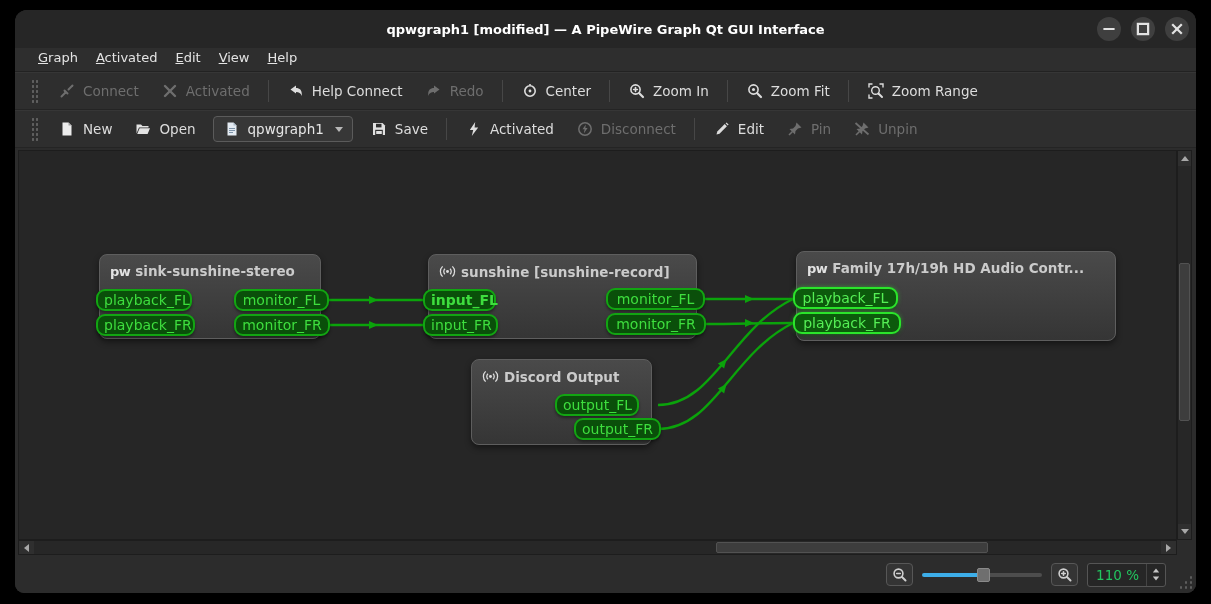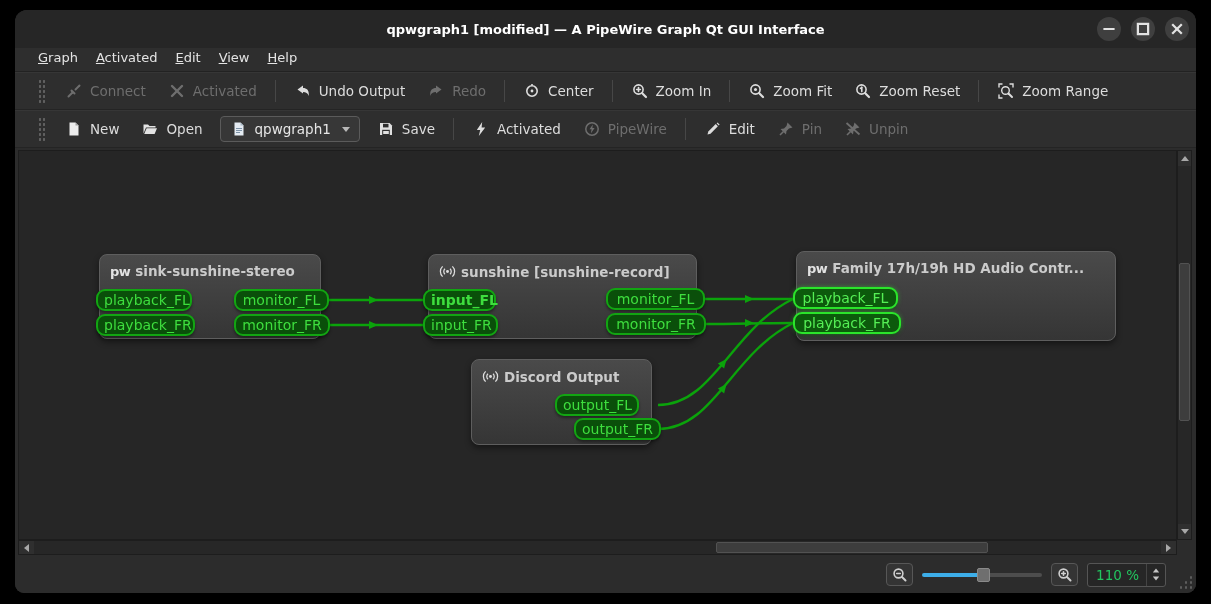--- a/index.html
+++ b/index.html
@@ -19,21 +19,21 @@
   .win-btn svg { stroke:#e3e3e3; stroke-width:1.4; fill:none; }
 
   
   .menubar { height:24px; background:#2e2e2e; display:flex; align-items:flex-start;
              padding-left:14px; border-bottom:1px solid #222; }
   .menu-item { display:inline-block; color:#e4e4e4; font-size:13px; padding:2px 9px; }
   .menu-item::first-letter { text-decoration:underline; }
 
   
   .toolbar { height:38px; background:#2e2e2e; display:flex; align-items:center;
-             padding-left:19px; border-bottom:1px solid #242424; border-top:1px solid #363636; }
+             padding-left:12px; border-bottom:1px solid #242424; border-top:1px solid #363636; }
   .tb-handle { width:7px; height:24px; margin:0 9px 0 4px;
                background-image:radial-gradient(circle,#606060 1.1px,transparent 1.3px);
                background-size:4px 5px; }
   .tb-btn { display:flex; align-items:center; gap:7px; padding:6px 11px;
             color:#dddddd; font-size:13.5px; white-space:nowrap; }
   .tb-btn.disabled { color:#6e6e6e; }
   .tb-sep { width:1px; height:22px; background:#474747; margin:0 7px; }
   .ic { width:18px; height:18px; display:inline-flex; align-items:center; justify-content:center; }
   .ic svg { width:16px; height:16px; }
   .combo { display:flex; align-items:center; gap:7px; background:#373737;
@@ -161,21 +161,21 @@
     </div>
 
     <div class="tb-sep"></div>
 
     <div class="tb-btn">
       <span class="ic">
         <svg viewBox="0 0 16 16" fill="currentColor">
           <path d="M2.5 6.5 L8 2.5 L8 5 C11.8 5 13.8 7.3 13.8 11 L13.8 13 C12.6 10 11 9 8 9 L8 10.5 Z"></path>
           </svg>
         </span>
-      <span>Undo Output</span>
+      <span>Help Connect</span>
     </div>
 
     <div class="tb-btn disabled">
       <span class="ic">
         <svg viewBox="0 0 16 16" fill="currentColor">
           <path d="M13.5 6.5 L8 2.5 L8 5 C4.2 5 2.2 7.3 2.2 11 L2.2 13 C3.4 10 5 9 8 9 L8 10.5 Z"></path>
           </svg>
         </span>
       <span>Redo</span>
     </div>
@@ -214,31 +214,20 @@
       <span class="ic">
         <svg viewBox="0 0 16 16" stroke="currentColor" fill="none" stroke-width="1.6" stroke-linecap="round">
           <circle cx="6.5" cy="6.5" r="4.6"></circle>
             <line x1="10.2" y1="10.2" x2="14" y2="14" stroke-width="2.2"></line>
           <circle cx="6.5" cy="6.5" r="1.5" fill="currentColor" stroke="none"></circle>
           </svg>
         </span>
       <span>Zoom Fit</span>
     </div>
 
-    <div class="tb-btn">
-      <span class="ic">
-        <svg viewBox="0 0 16 16" stroke="currentColor" fill="none" stroke-width="1.6" stroke-linecap="round">
-          <circle cx="6.5" cy="6.5" r="4.6"></circle>
-            <line x1="10.2" y1="10.2" x2="14" y2="14" stroke-width="2.2"></line>
-          <line x1="6.8" y1="4.4" x2="6.8" y2="8.6"></line>
-            <line x1="5.5" y1="5.3" x2="6.8" y2="4.4"></line>
-          </svg>
-        </span>
-      <span>Zoom Reset</span>
-    </div>
 
     <div class="tb-sep"></div>
 
     <div class="tb-btn">
       <span class="ic">
         <svg viewBox="0 0 16 16" stroke="currentColor" fill="none" stroke-width="1.4" stroke-linecap="round">
           <path d="M1 4 V1 H4"></path>
             <path d="M12 1 H15 V4"></path>
             <path d="M1 12 V15 H4"></path>
           <circle cx="7.5" cy="7.5" r="3.8"></circle>
@@ -311,21 +300,21 @@
       <span>Activated</span>
     </div>
 
     <div class="tb-btn disabled">
       <span class="ic">
         <svg viewBox="0 0 16 16" fill="none" stroke="currentColor" stroke-width="1.5">
           <circle cx="8" cy="8" r="6.2"></circle>
           <polygon points="8.8,3.5 5.5,8.3 7.6,8.3 6.8,12.5 10.6,7 8.4,7" fill="currentColor" stroke="none"></polygon>
           </svg>
         </span>
-      <span>PipeWire</span>
+      <span>Disconnect</span>
     </div>
 
     <div class="tb-sep"></div>
 
     <div class="tb-btn">
       <span class="ic">
         <svg viewBox="0 0 16 16" fill="currentColor">
           <polygon points="2.5,13.5 3.3,10.5 10.7,3.1 12.9,5.3 5.5,12.7"></polygon>
           <polygon points="11.6,2.2 13.8,4.4 14.6,3.6 12.4,1.4"></polygon>
           </svg>

